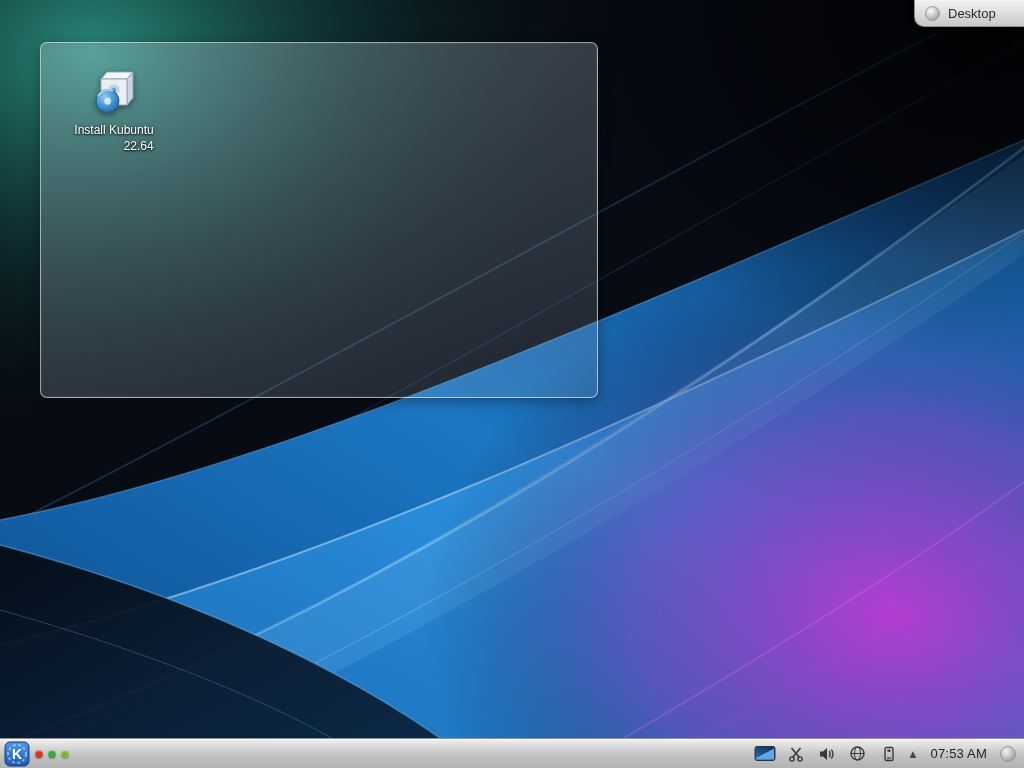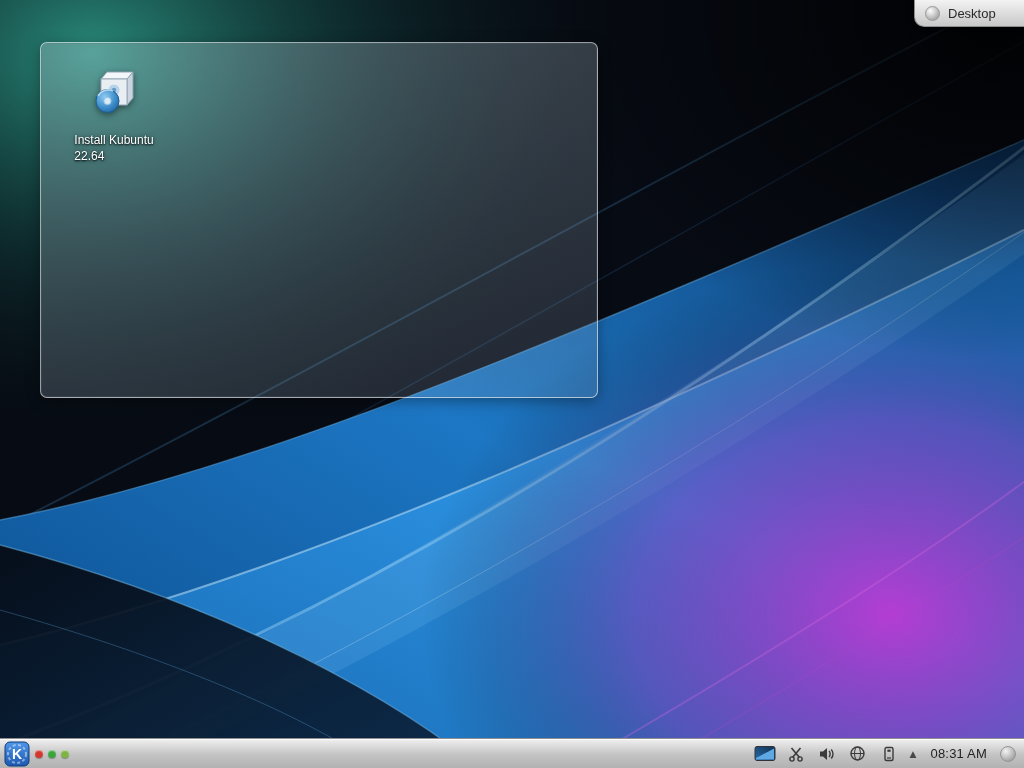--- a/index.html
+++ b/index.html
@@ -44,21 +44,21 @@
     border: 1px solid rgba(255,255,255,.55);
     box-shadow: 0 3px 14px rgba(0,0,0,.35), inset 0 0 0 1px rgba(90,110,125,.22);
   }
   .desktop-icon {
     position: absolute; left: 24px; top: 22px; width: 98px;
     display: flex; flex-direction: column; align-items: center;
     cursor: pointer;
   }
   .icon-art { width: 50px; height: 50px; filter: drop-shadow(0 2px 3px rgba(0,0,0,.45)); }
   .icon-label {
-    margin-top: 18px; text-align: left;
+    margin-top: 8px; text-align: right;
     font-size: 12px; line-height: 1.3; color: #ffffff;
     text-shadow: 0 1px 2px rgba(0,0,0,.95), 0 0 4px rgba(0,0,0,.55);
   }
 
   
   .panel {
     position: absolute; left: 0; right: 0; bottom: 0; height: 30px;
     display: flex; align-items: center;
     background: linear-gradient(#f0f0f0, #c3c3c3 55%, #b2b2b2);
     border-top: 1px solid #8f8f8f;
@@ -264,17 +264,17 @@
     <span class="tray-icon">
       <svg width="14" height="16" viewBox="0 0 14 16">
         <rect x="3" y="1.5" width="8" height="13" rx="1.5" fill="none" stroke="#3a3a3a" stroke-width="1.4"></rect>
         <rect x="5.4" y="3.6" width="3.2" height="2.2" fill="#3a3a3a"></rect>
         <line x1="5" y1="12" x2="9" y2="12" stroke="#3a3a3a" stroke-width="1.2"></line>
       </svg>
     </span>
 
     <span class="tray-expander">▲</span>
 
-    <span class="clock">08:31 AM</span>
+    <span class="clock">07:53 AM</span>
 
     <span class="panel-cashew"></span>
   </div>
 </div>
 
 </body></html>

